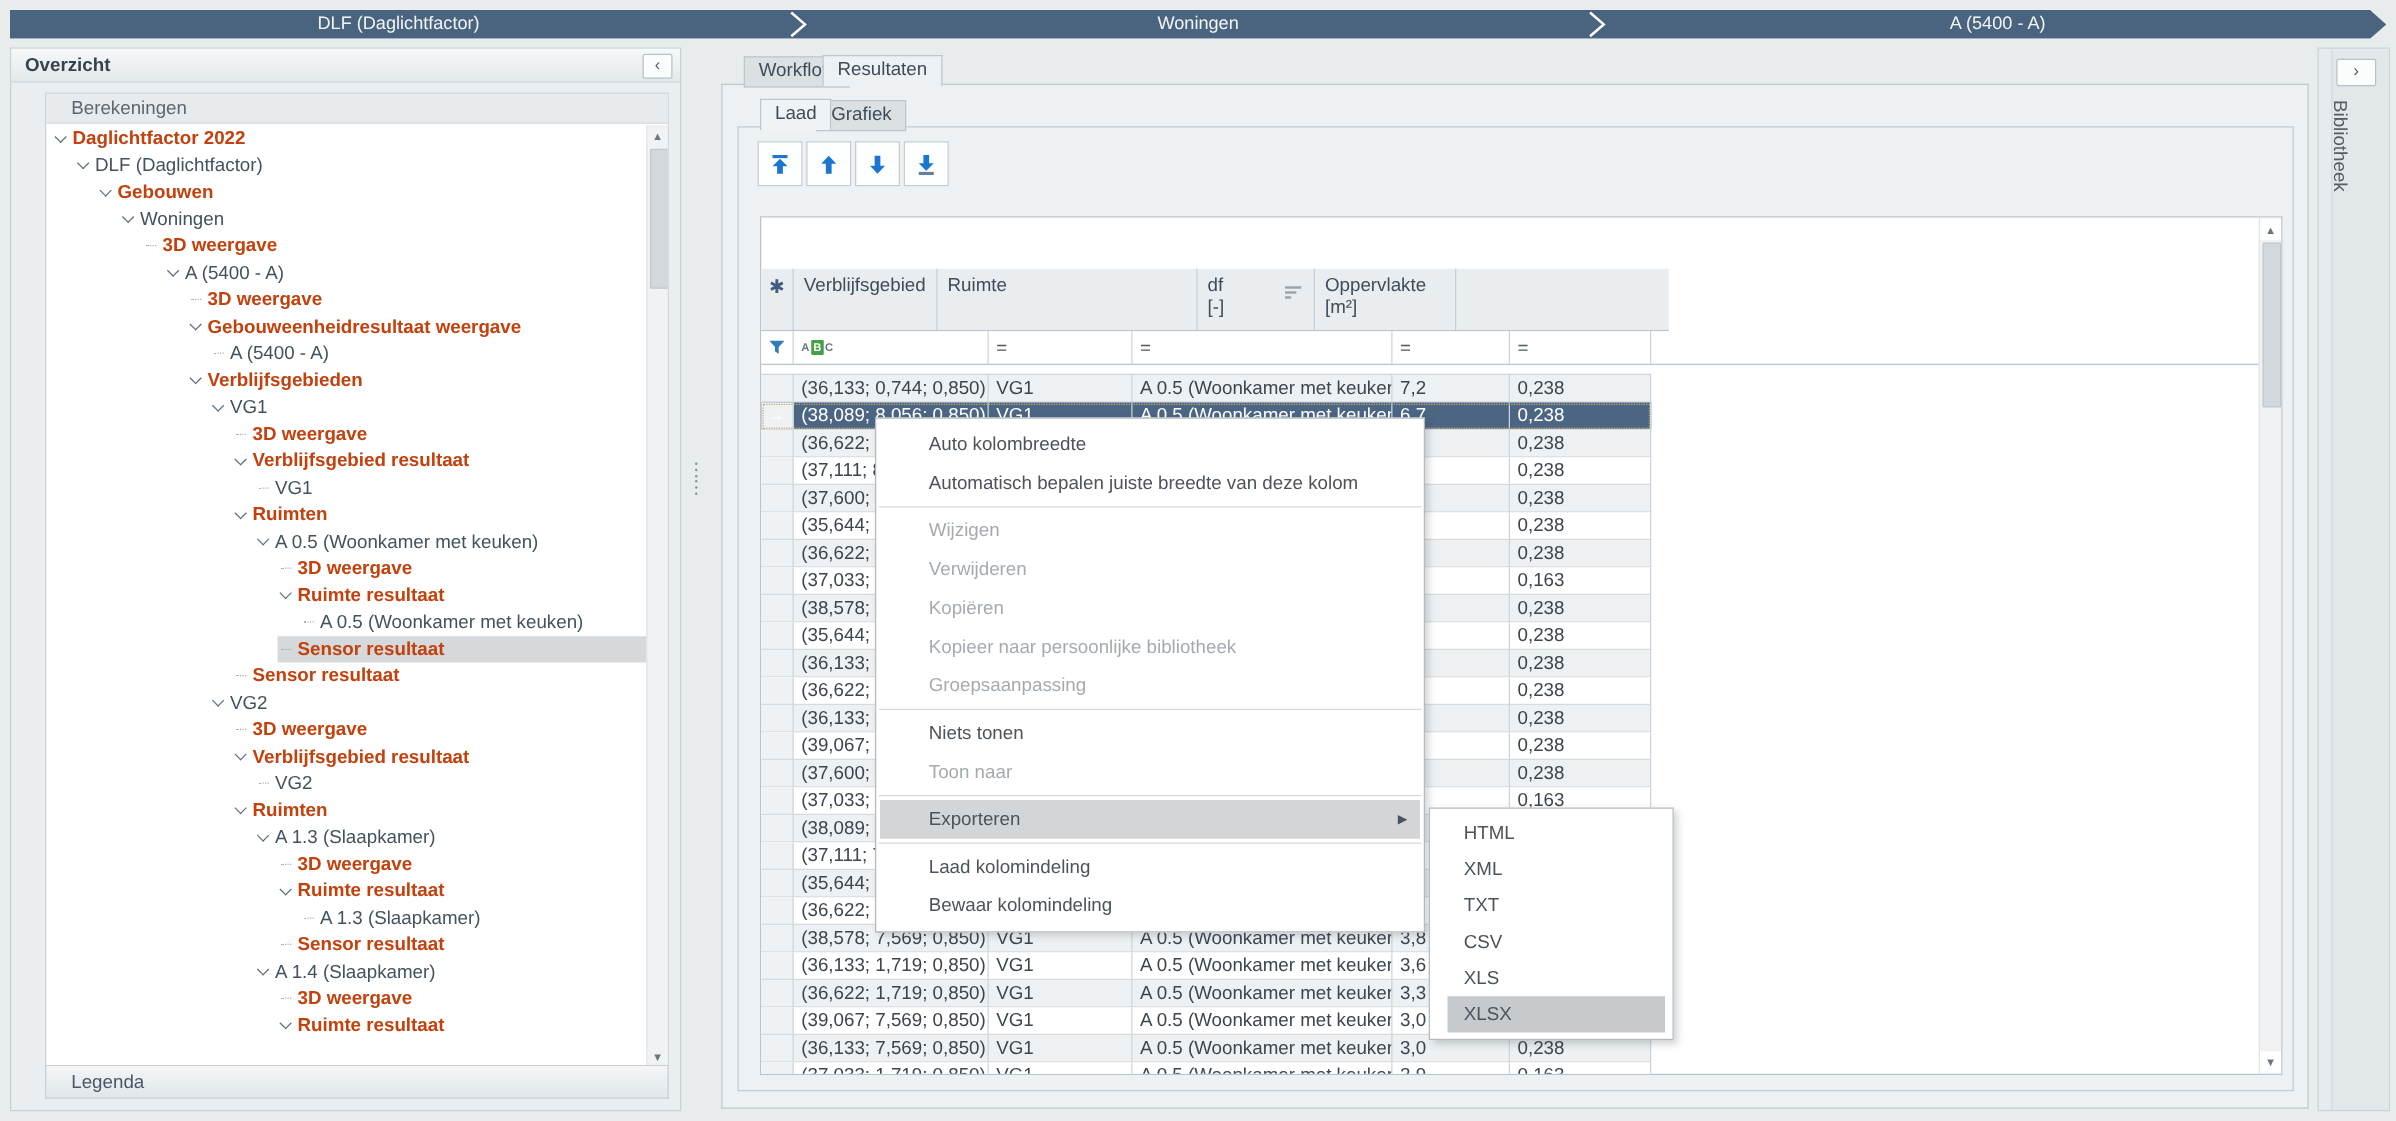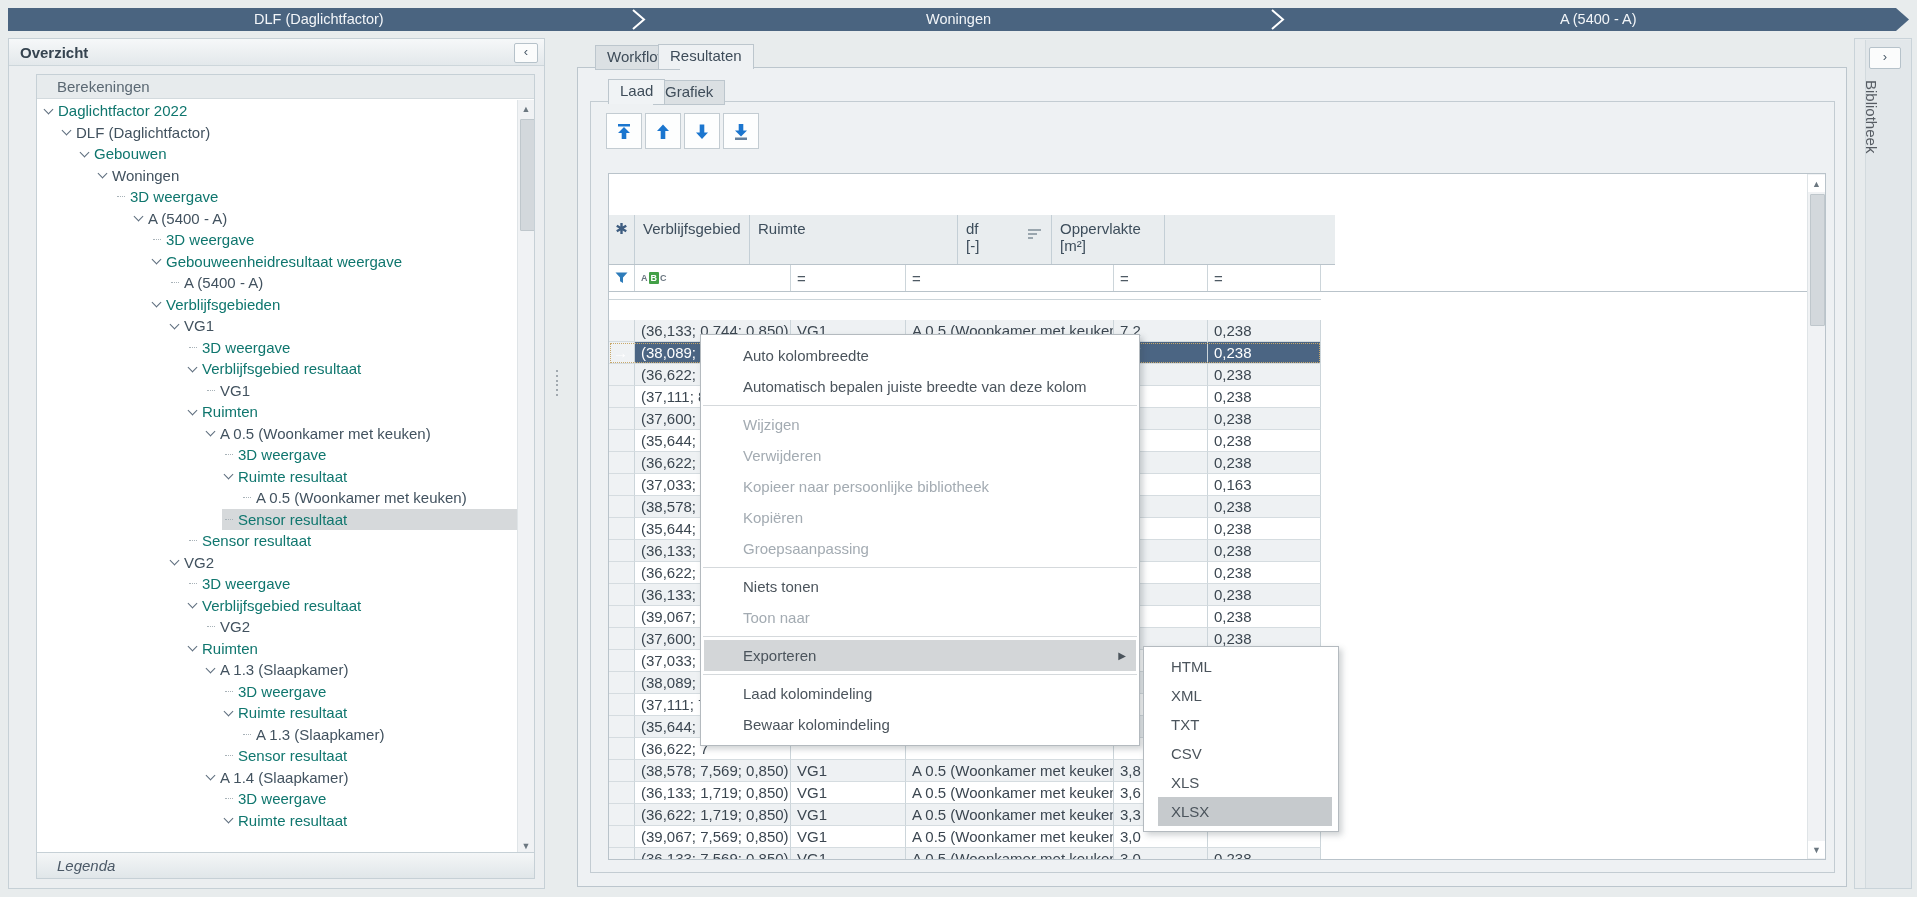--- a/index.html
+++ b/index.html
@@ -23,28 +23,28 @@
     color:#5b6873;line-height:24px;padding-left:20px;}
   #tree{left:0;top:25px;width:481px;height:754px;overflow:hidden;}
   .tree-row{height:21.5px;display:flex;align-items:center;font-size:15px;}
   .tree-ind{flex:0 0 auto;height:100%;}
   .tree-hl{flex:1;display:flex;align-items:center;height:100%;}
   .tree-hl.sel{background:#d6d9db;}
   .expander{flex:0 0 13px;display:flex;align-items:center;justify-content:center;}
   .chev{width:6px;height:6px;border-right:1.5px solid #5d6d7d;border-bottom:1.5px solid #5d6d7d;transform:rotate(45deg);margin-top:-3px;}
   .dash{width:8px;border-bottom:1px dotted #a8b2b8;}
   .tree-label{padding:0 3px;white-space:nowrap;color:#42525f;}
-  .tree-label.bold{font-weight:normal;color:#0f766e;}
+  .tree-label.bold{font-weight:bold;color:#c2410c;}
   
   .sb-track{background:#f0f2f4;border-left:1px solid #dfe4e7;}
   .sb-arrow{position:absolute;left:0;width:100%;height:17px;display:flex;align-items:center;justify-content:center;
     font-size:9px;color:#6b7780;background:#f0f2f4;}
   .sb-thumb{position:absolute;left:2px;width:13px;background:#d3d8dc;border:1px solid #bfc7cc;border-radius:1px;}
   #legend-bar{left:27px;top:814px;width:499px;height:26px;background:linear-gradient(#f4f6f7,#e0e6e9);
-    border:1px solid #c6d0d6;border-top:none;color:#4a5866;line-height:26px;padding-left:20px;font-style:italic;}
+    border:1px solid #c6d0d6;border-top:none;color:#4a5866;line-height:26px;padding-left:20px;}
   #splitter{left:553px;top:370px;width:8px;height:26px;display:flex;flex-direction:column;align-items:center;justify-content:space-between;}
   #splitter i{width:2px;height:2px;background:#8a939a;border-radius:50%;}
 
   
   #box1{left:577px;top:67px;width:1270px;height:820px;background:#eef1f3;border:1px solid #bcc6cd;}
   .tab{position:absolute;padding:0 11px;height:23px;line-height:22px;background:#dbe0e3;border:1px solid #bcc6cd;color:#3e4c59;z-index:3;}
   .tab.active{background:#eef1f3;border-bottom:none;height:24px;z-index:4;}
   #box2{left:590px;top:101px;width:1245px;height:772px;background:#eef1f3;border:1px solid #c3ccd2;}
   .tab.sub.active{background:#f0f3f5;}
   .toolbtn{position:absolute;top:113px;width:34px;height:34px;background:#fdfefe;border:1px solid #c3ccd2;
@@ -54,21 +54,21 @@
   #grid{left:608px;top:173px;width:1218px;height:687px;background:#fff;border:1px solid #b9c3ca;overflow:hidden;}
   #group-panel{left:0;top:0;width:1198px;height:41px;background:#fff;border-bottom:1px solid #ccd5da;}
   #group-hint{position:absolute;left:27px;top:10px;color:#8b9eab;}
   #hdr-band{left:0;top:41px;width:726px;height:50px;background:#e9edef;border-bottom:1px solid #b9c3ca;display:flex;}
   .hcell{box-sizing:border-box;border-right:1px solid #c4cfd6;padding:5px 8px;color:#3d4d5b;position:relative;}
   .hline2{display:block;}
   #filter-band{left:0;top:91px;width:1198px;height:27px;background:#fff;border-bottom:1px solid #b9c3ca;display:flex;}
   .fcell{box-sizing:border-box;border-right:1px solid #ccd5da;display:flex;align-items:center;padding-left:6px;color:#4e5a64;}
   #gap-band{left:0;top:118px;width:712px;height:8px;background:#fff;border-bottom:1px solid #ccd5da;}
   #rows{left:0;top:126px;width:712px;}
-  .grow{position:absolute;left:0;width:712px;height:22px;display:flex;background:#fff;margin-top:20px;}
+  .grow{position:absolute;left:0;width:712px;height:22px;display:flex;background:#fff;}
   .grow.shade{background:#eef1f3;}
   .grow.sel{background:#4b6583;color:#fff;outline:1px dotted #c8a86a;outline-offset:-2px;}
   .gcell{box-sizing:border-box;border-right:1px solid #ccd5da;border-bottom:1px solid #d5dce0;
     padding-left:6px;line-height:21px;white-space:nowrap;overflow:hidden;color:#3b4650;}
   .grow.sel .gcell{color:#fff;}
   .gcell.ind{background:#eff2f4;color:#3f4f5e;padding-left:4px;}
   .sort-icon{position:absolute;right:10px;top:14px;width:13px;}
   .sort-icon i{display:block;height:2px;background:#9aa6ae;margin-bottom:2px;}
   .abc{display:flex;align-items:center;font-size:9px;font-weight:bold;line-height:10px;}
   .abc .a,.abc .c{color:#6a7680;}
@@ -743,22 +743,22 @@
       <div class="sb-arrow" style="bottom:1px;background:#fff;">▼</div>
     </div>
   </div>
 
   <div id="menu" class="abs">
       <div class="mi">Auto kolombreedte</div>
       <div class="mi">Automatisch bepalen juiste breedte van deze kolom</div>
       <div class="msep"></div>
       <div class="mi disabled">Wijzigen</div>
       <div class="mi disabled">Verwijderen</div>
+      <div class="mi disabled">Kopiëren</div>
       <div class="mi disabled">Kopieer naar persoonlijke bibliotheek</div>
-      <div class="mi disabled">Kopiëren</div>
       <div class="mi disabled">Groepsaanpassing</div>
       <div class="msep"></div>
       <div class="mi">Niets tonen</div>
       <div class="mi disabled">Toon naar</div>
       <div class="msep"></div>
       <div class="mi hover">Exporteren<span class="subarrow">▶</span></div>
       <div class="msep"></div>
       <div class="mi">Laad kolomindeling</div>
       <div class="mi">Bewaar kolomindeling</div>
     </div>

